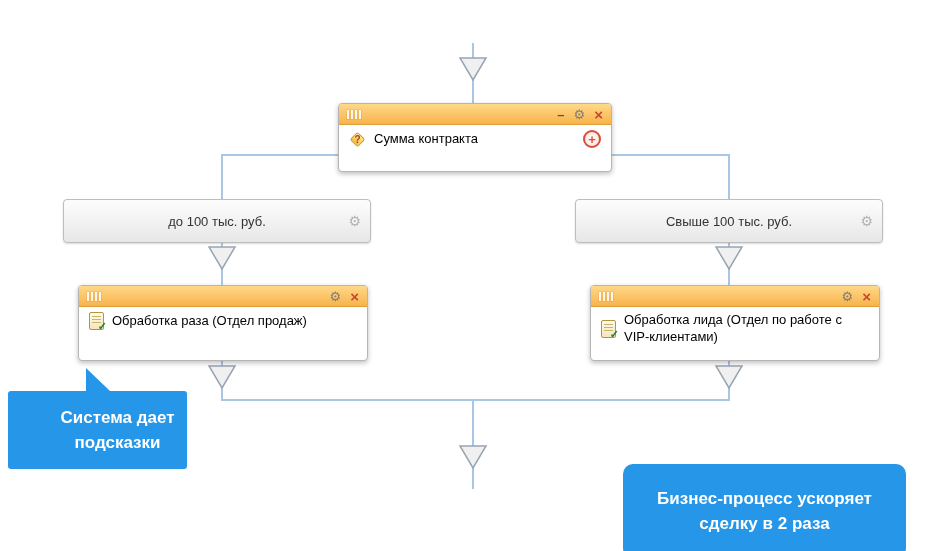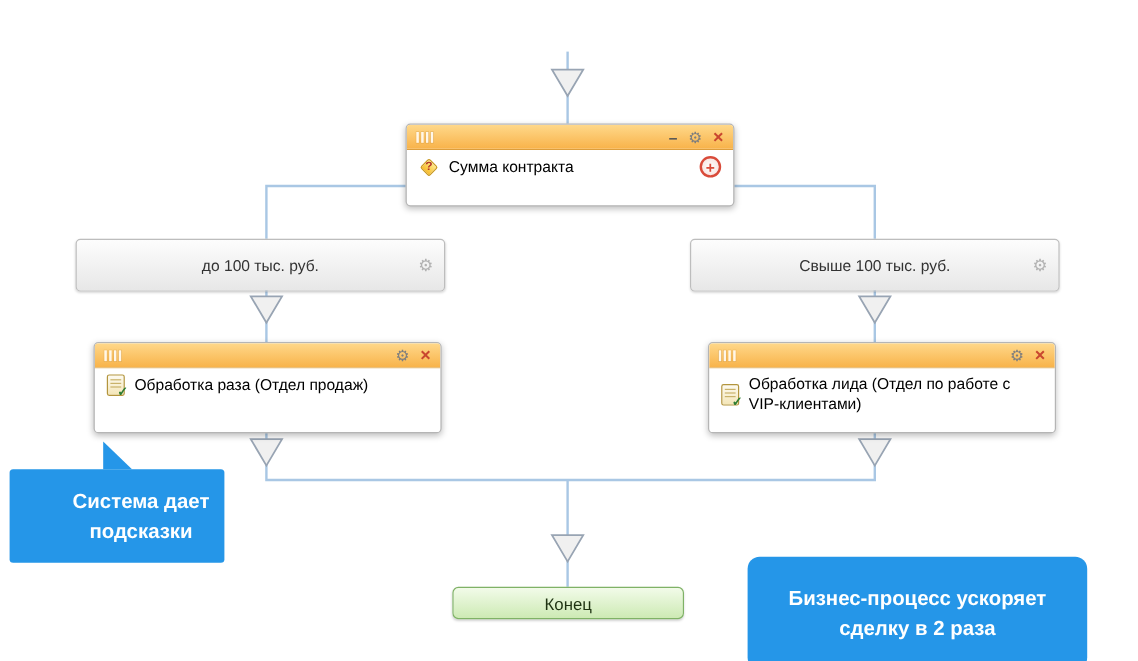--- a/index.html
+++ b/index.html
@@ -169,23 +169,20 @@
       </span>
     </div>
     <div class="win-body">
       <span class="task">
         <b>✓</b>
       </span>
       <span class="win-label">Обработка лида (Отдел по работе с VIP-клиентами)</span>
     </div>
   </div>
 
-  <div class="pill pill-end">
-    <span>Конец</span>
-  </div>
 
   <div class="callout callout-left">
     <span class="pointer"></span>
     <span>Система дает подсказки</span>
   </div>
   <div class="callout callout-right">
     <span>Бизнес-процесс ускоряет сделку в 2 раза</span>
   </div>
 
 </div>

